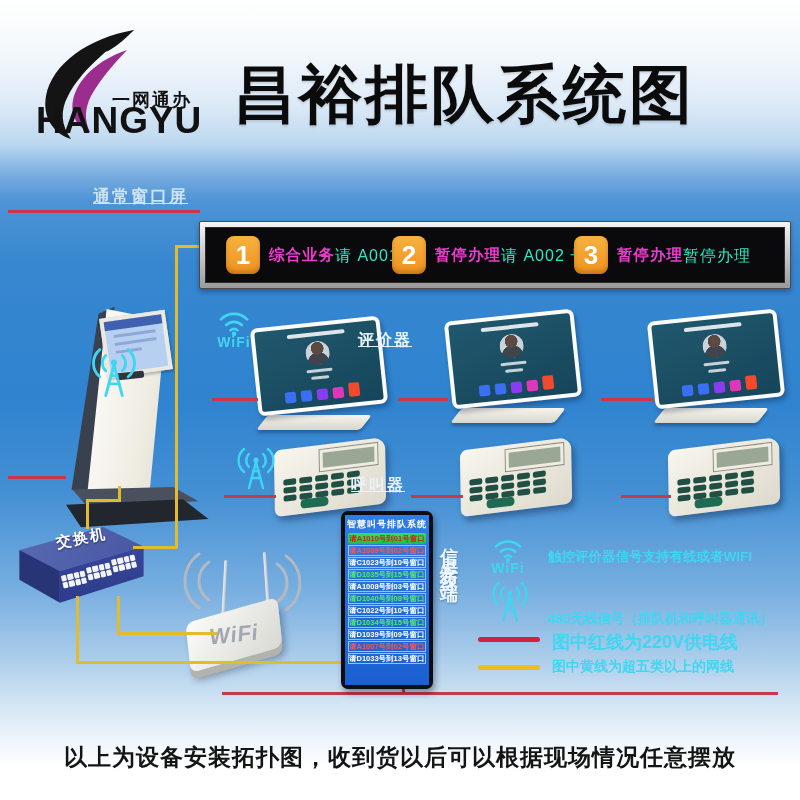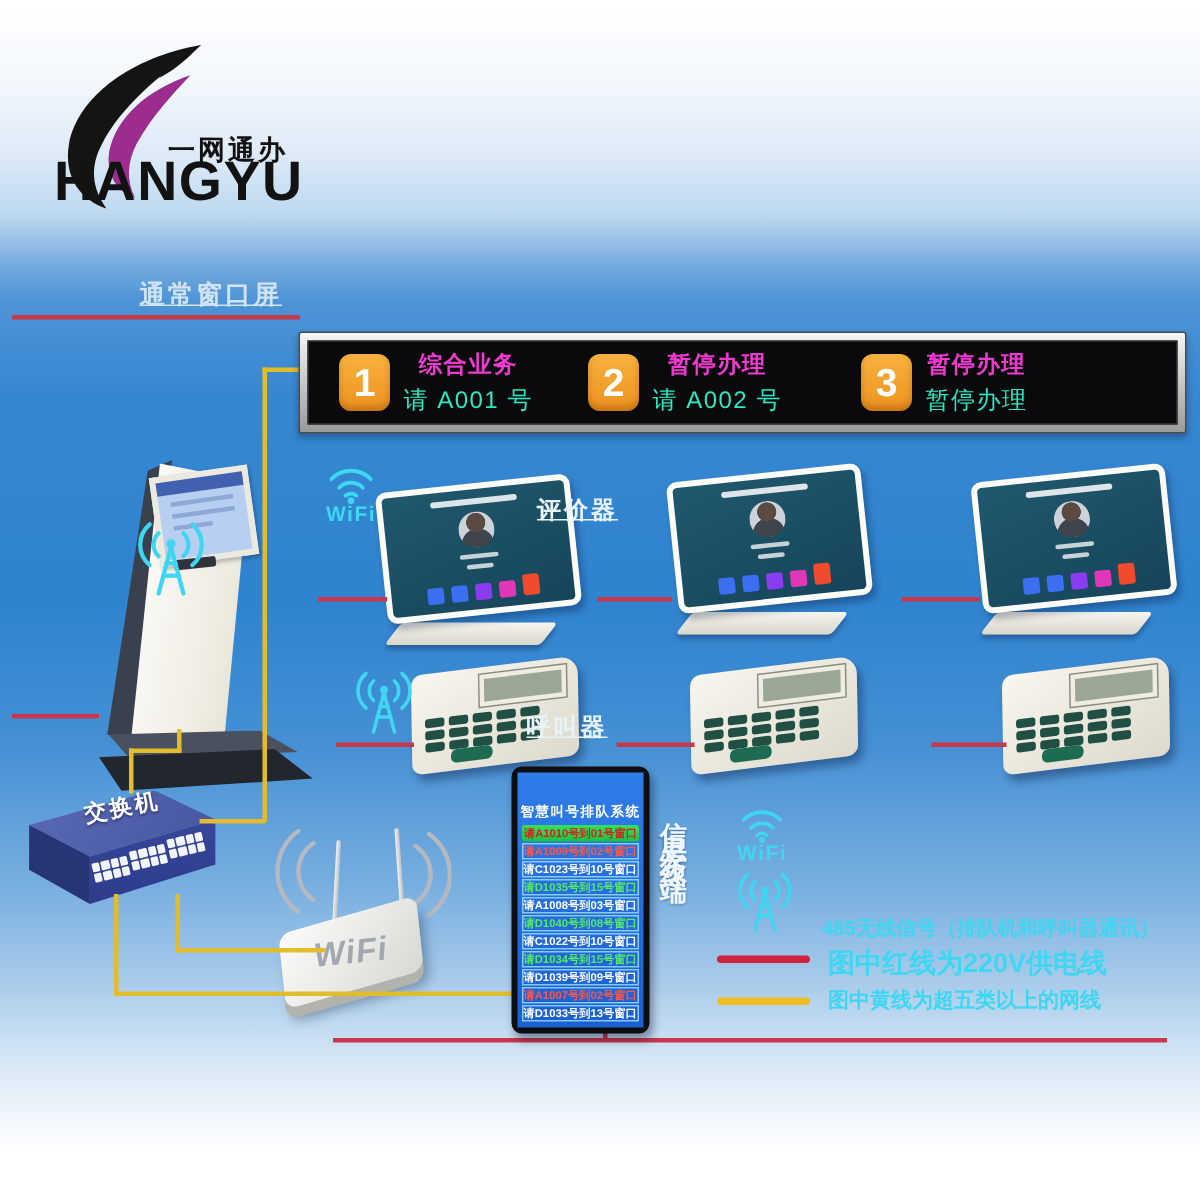--- a/index.html
+++ b/index.html
@@ -30,21 +30,21 @@
   
   .display{ position:absolute; left:199px; top:221px; width:592px; height:68px;
     background:linear-gradient(180deg,#f5f5f5,#9a9a9a); border:1px solid #4a4a4a;
     padding:5px; border-radius:2px; z-index:7; box-shadow:0 3px 5px rgba(0,0,30,.3);}
   .display-inner{ position:relative; width:100%; height:100%; background:#0a0a0c; border:1px solid #2c2c2c;}
   .dsec{ position:absolute; top:0; height:100%; display:flex; align-items:center; gap:9px;}
   .dsec.s1{ left:20px;} .dsec.s2{ left:186px;} .dsec.s3{ left:368px;}
   .dbadge{ width:34px; height:38px; border-radius:8px; background:linear-gradient(180deg,#f7b23e,#ee9220);
     color:#fff; font-size:26px; font-weight:bold; text-align:center; line-height:38px;
     box-shadow:inset 0 -3px 4px rgba(120,60,0,.35);}
-  .dtxt{ display:flex; flex-direction:column; align-items:center;}
+  .dtxt{ display:flex; align-items:center;}
   .svc{ color:#ef3ad0; font-weight:bold; font-size:15.5px; letter-spacing:1px;}
   .call{ color:#2ce9c4; font-size:16px; margin-top:3px; letter-spacing:1px;}
   
   .kiosk{ position:absolute; left:58px; top:302px; width:135px; height:235px; z-index:4;}
   .k-side{ position:absolute; inset:0; clip-path:polygon(30% 5%,42% 2%,24% 80%,10% 80%); background:#39404e;}
   .k-body{ position:absolute; inset:0; clip-path:polygon(36% 3%,80% 8%,68% 80%,22% 80%);
     background:linear-gradient(100deg,#ffffff 15%,#efece2 60%,#d4d1c5);}
   .k-screen{ position:absolute; left:45px; top:12px; width:66px; height:60px; transform:rotate(-8deg);
     background:#b7d0f2; border:4px solid #eceade; box-shadow:1px 2px 3px rgba(0,0,0,.25);}
   .k-screen .bar{ height:9px; background:#4161b0;}
@@ -100,21 +100,21 @@
   .a1{ left:40px; top:12px; height:54px; transform:rotate(3deg);}
   .a2{ left:82px; top:4px; height:60px; transform:rotate(-4deg);}
   .r-body{ position:absolute; left:4px; top:62px; width:94px; height:50px; border-radius:8px;
     background:linear-gradient(135deg,#fbfbf9,#d9d9d3); transform:rotate(-6deg) skewY(-10deg);
     box-shadow:0 7px 0 #b3b3ad, 3px 10px 7px rgba(0,10,40,.3); display:flex; align-items:center; justify-content:center;}
   .r-logo{ color:#a2a8b1; font-weight:900; font-size:22px; transform:rotate(10deg); letter-spacing:1px;}
   
   .terminal{ position:absolute; left:341px; top:511px; width:92px; height:178px; background:#0c0e12;
     border-radius:7px; padding:4px; z-index:7; box-shadow:2px 4px 6px rgba(0,10,40,.4);}
   .t-screen{ width:100%; height:100%; background:linear-gradient(180deg,#2f7de8,#1b5fd0); overflow:hidden;}
-  .t-title{ color:#fff; font-weight:bold; font-size:9px; text-align:center; margin-top:20px; letter-spacing:1px; white-space:nowrap;}
+  .t-title{ color:#fff; font-weight:bold; font-size:9px; text-align:center; margin-top:3px; letter-spacing:1px; white-space:nowrap;}
   .t-hl{ margin:2px 3px 1px; background:linear-gradient(180deg,#35e060,#17c244); color:#d81f1f; font-weight:bold;
     font-size:7.5px; text-align:center; line-height:11px; border-radius:2px; white-space:nowrap;}
   .t-row{ margin:1px 3px; border:1px solid rgba(150,220,255,.85); font-size:7.5px; line-height:9px;
     text-align:left; white-space:nowrap; font-weight:bold;}
   .c-white{ color:#ffffff;} .c-green{ color:#56e86a;} .c-red{ color:#ff5648;}
   .t-vlabel{ position:absolute; left:437px; top:534px; writing-mode:vertical-rl; color:#eef7ff; font-weight:bold;
     font-size:18px; letter-spacing:7px; z-index:8; text-shadow:0 1px 2px rgba(0,30,80,.35);}
   
   .legend{ position:absolute; left:468px; top:528px; width:330px; height:152px; z-index:8;}
   .leg-text{ position:absolute; color:#3fd6f2; font-weight:bold; white-space:nowrap;}
@@ -134,20 +134,21 @@
 
 <div class="canvas">
 
   <svg class="logo-svg" viewBox="0 0 112 118">
     <path d="M104,4 C58,12 22,38 16,70 C12,93 25,108 41,113 C31,99 30,85 38,70 C50,46 76,24 104,4 Z" fill="#141414"></path>
     <path d="M97,24 C68,34 48,52 43,74 C40,90 48,102 60,106 C54,94 55,82 61,70 C71,52 84,38 97,24 Z" fill="#9c2d8f"></path>
     <path d="M104,4 C92,16 84,22 76,26 C84,14 94,7 104,4 Z" fill="#141414"></path>
   </svg>
   <div class="brand-cn">一网通办</div>
   <div class="brand-en">HANGYU</div>
+  <div class="page-title">昌裕排队系统图</div>
 
   <div class="lr" style="left:8px; top:210px; width:192px;"></div>
   <div class="lr" style="left:8px; top:476px; width:58px;"></div>
   <div class="lr" style="left:212px; top:398px; width:46px;"></div>
   <div class="lr" style="left:398px; top:398px; width:50px;"></div>
   <div class="lr" style="left:601px; top:398px; width:52px;"></div>
   <div class="lr" style="left:224px; top:495px; width:52px;"></div>
   <div class="lr" style="left:411px; top:495px; width:52px;"></div>
   <div class="lr" style="left:621px; top:495px; width:50px;"></div>
   <div class="lr" style="left:222px; top:692px; width:556px;"></div>
@@ -449,20 +450,21 @@
       <svg style="display:block; margin:0 auto;" width="38" height="26" viewBox="0 0 40 32">
         <g stroke="#3fd6f2" stroke-width="3" fill="none" stroke-linecap="round">
           <path d="M5,13 a21,21 0 0,1 30,0"></path>
             <path d="M11,19.5 a13,13 0 0,1 18,0"></path>
             <path d="M16,25.5 a6.5,6.5 0 0,1 8,0"></path>
         </g>
         <circle cx="20" cy="29.5" r="2.6" fill="#3fd6f2"></circle>
       </svg>
       <span class="wifi-word">WiFi</span>
     </div>
+    <div class="leg-text lt1">触控评价器信号支持有线或者WIFI</div>
 
     <svg class="icon" style="left:22px; top:52px; position:absolute;" width="40" height="42" viewBox="0 0 40 44">
       <g stroke="#3fd6f2" stroke-width="2.4" fill="none" stroke-linecap="round">
         <path d="M13,8 a9,9 0 0,0 0,13"></path>
           <path d="M8,3 a15,15 0 0,0 0,23"></path>
         <path d="M27,8 a9,9 0 0,1 0,13"></path>
           <path d="M32,3 a15,15 0 0,1 0,23"></path>
         <path d="M20,16 L13,42"></path>
           <path d="M20,16 L27,42"></path>
         <path d="M15.6,32 L24.4,32"></path>
@@ -472,14 +474,15 @@
     </svg>
     <div class="leg-text lt2">485无线信号（排队机和呼叫器通讯）</div>
 
     <div class="swatch sw-red"></div>
     <div class="leg-text lt3">图中红线为220V供电线</div>
 
     <div class="swatch sw-yellow"></div>
     <div class="leg-text lt4">图中黄线为超五类以上的网线</div>
   </div>
 
+  <div class="footer">以上为设备安装拓扑图，收到货以后可以根据现场情况任意摆放</div>
 
 </div>
 
 </body></html>

